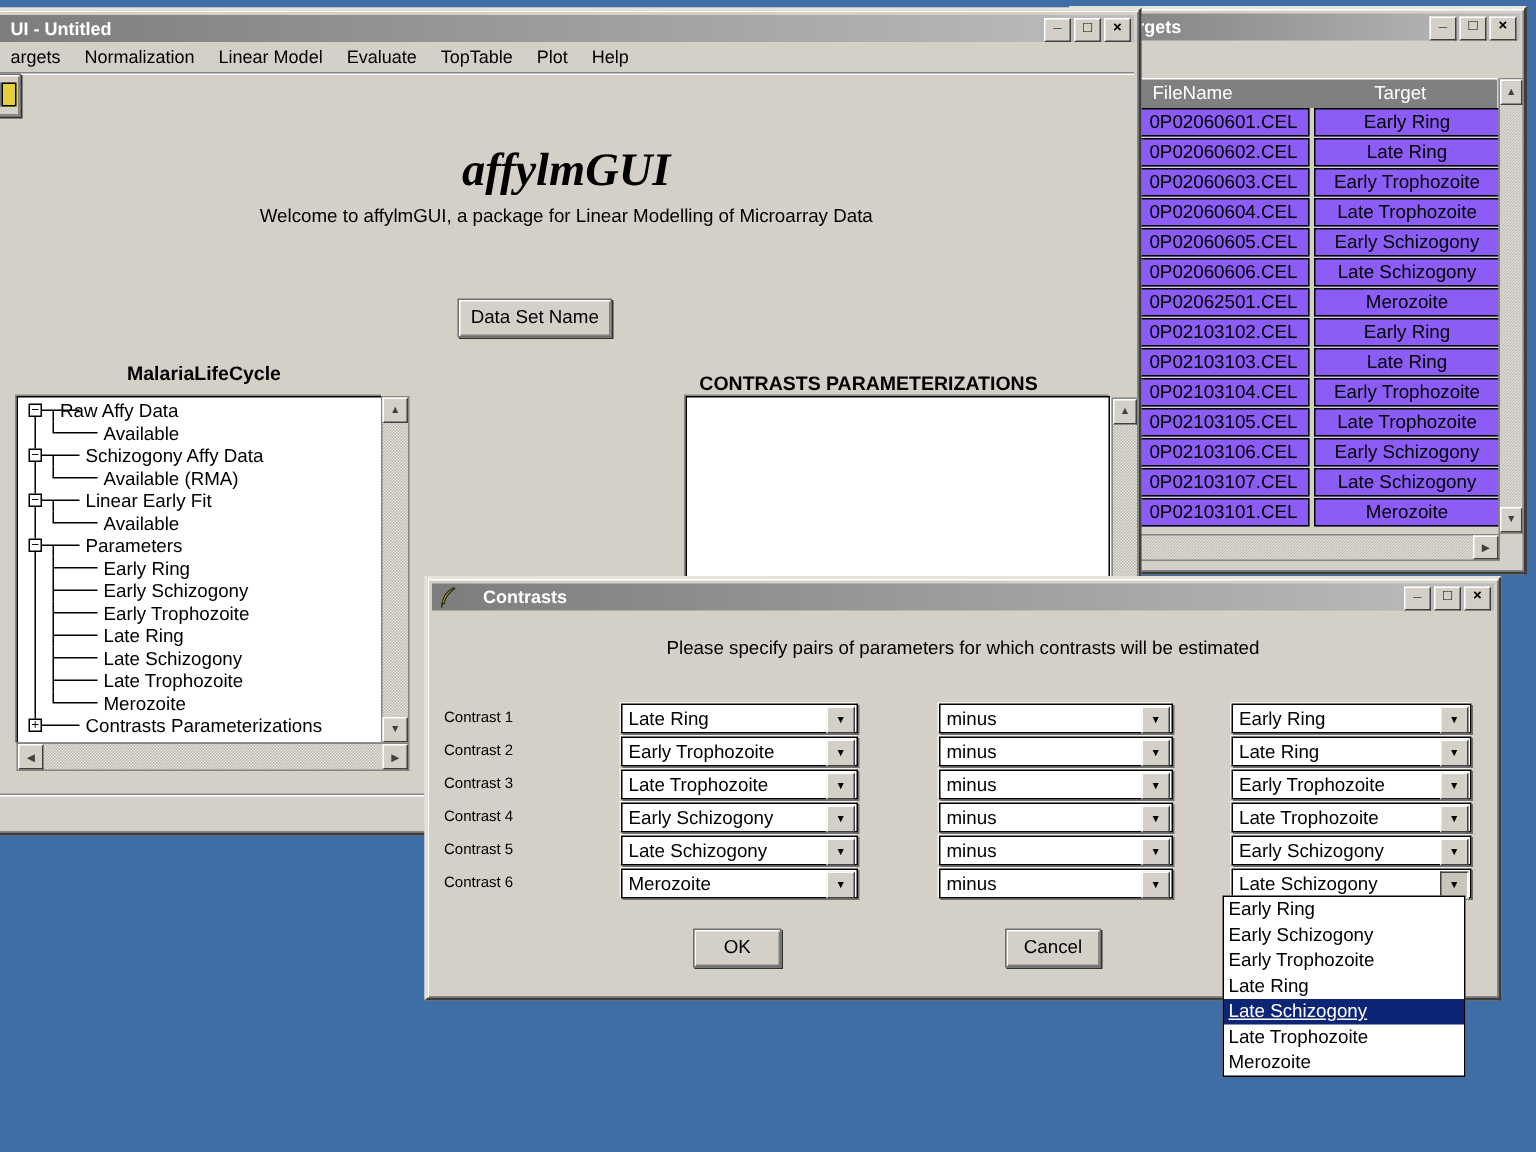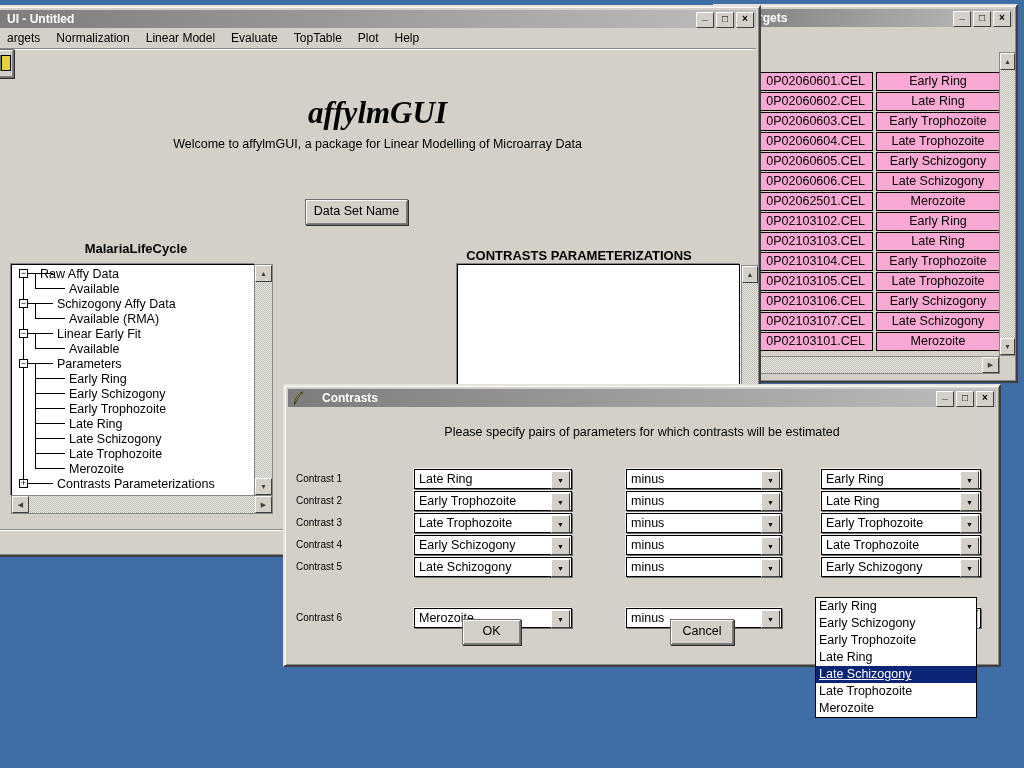--- a/index.html
+++ b/index.html
@@ -83,21 +83,21 @@
   
   #targets-win { left:713px; top:4px; width:301px; height:375px; z-index:1; }
   #targets-title { padding-left:27px; }
   #targets-header { position:absolute; left:6px; top:46px; width:277px; height:19px;
                     background:#808080; color:#fff; display:flex; font-size:12.5px;
                     border-top:1px solid #fff; }
   .th-file { width:148px; text-align:center; line-height:19px; }
   .th-target { width:129px; text-align:center; line-height:19px; }
   #targets-rows { position:absolute; left:6px; top:66px; width:277px; }
   .trow { height:20px; position:relative; }
-  .tcell { position:absolute; top:0; height:17px; background:#f9a8d4; border:1px solid #000;
+  .tcell { position:absolute; top:0; height:17px; background:#8b5cf6; border:1px solid #000;
            font-size:12.5px; line-height:17px; color:#000; overflow:hidden; white-space:nowrap; }
   .tcell.file { left:0; width:143px; text-align:right; padding-right:7px; }
   .tcell.target { left:155px; width:122px; text-align:center; }
   #targets-vsb { left:284px; top:46px; width:15px; height:302px; }
   #targets-hsb { left:6px; top:350px; width:277px; height:16px; }
 
   
   #contrasts-win { left:283px; top:384px; width:714px; height:279px; z-index:3; }
   #contrasts-title-text { margin-left:18px; }
   #feather { margin-left:4px; display:inline-flex; }
@@ -131,20 +131,24 @@
 
   <div class="win" id="targets-win">
     <div class="titlebar" id="targets-title">
       <span>Targets</span>
       <span class="winbtns">
           <span class="winbtn minb">_</span>
           <span class="winbtn ">□</span>
           <span class="winbtn ">×</span>
         </span>
     </div>
+    <div id="targets-header">
+      <span class="th-file">FileName</span>
+      <span class="th-target">Target</span>
+    </div>
     <div id="targets-rows">
         <div class="trow">
           <span class="tcell file">0P02060601.CEL</span>
           <span class="tcell target">Early Ring</span>
         </div>
         <div class="trow">
           <span class="tcell file">0P02060602.CEL</span>
           <span class="tcell target">Late Ring</span>
         </div>
         <div class="trow">
@@ -424,21 +428,21 @@
           </div>
           <div class="combo c2">
             <span class="combo-text">minus</span>
             <span class="combo-arrow">▼</span>
           </div>
           <div class="combo c3">
             <span class="combo-text">Early Schizogony</span>
             <span class="combo-arrow">▼</span>
           </div>
         </div>
-        <div class="c-row" style="top: 193px; margin-top: 29px;">
+        <div class="c-row" style="top: 193px;">
           <span class="c-label">Contrast 6</span>
           <div class="combo c1">
             <span class="combo-text">Merozoite</span>
             <span class="combo-arrow">▼</span>
           </div>
           <div class="combo c2">
             <span class="combo-text">minus</span>
             <span class="combo-arrow">▼</span>
           </div>
           <div class="combo c3">

